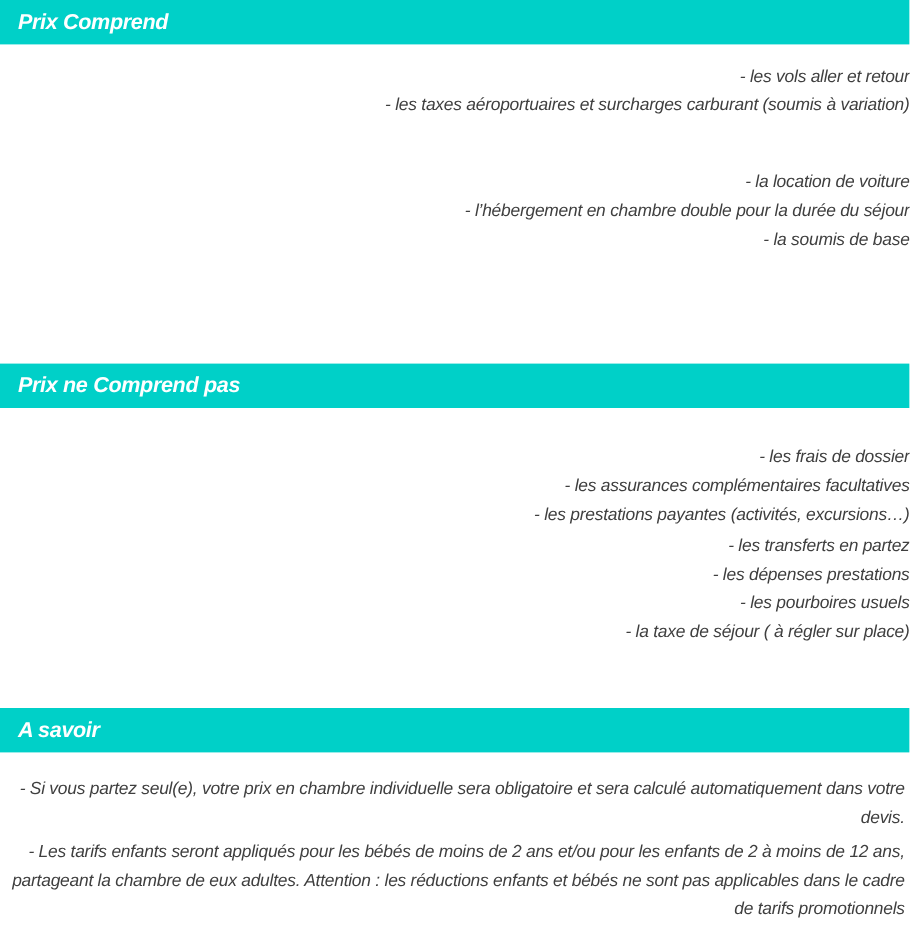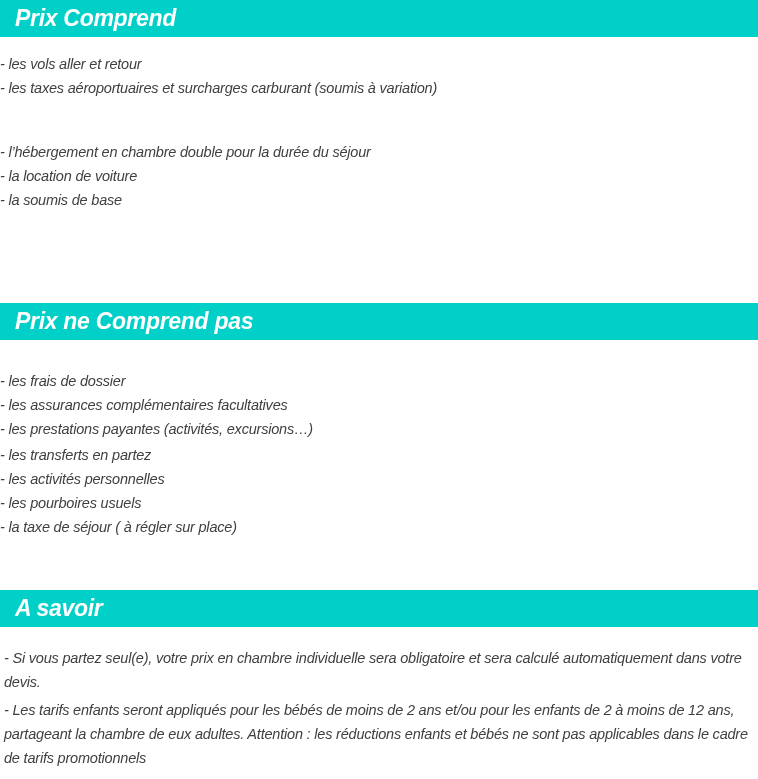--- a/index.html
+++ b/index.html
@@ -19,31 +19,32 @@
       position: absolute;
       left: 0;
       width: 758px;
       height: 37px;
       background: #00d0c8;
       box-sizing: border-box;
       padding-left: 15px;
     }
     .section-header h2 {
       margin: 0;
-      font-size: 23px;
+      font-size: 18px;
       line-height: 37px;
       font-style: italic;
       font-weight: bold;
       color: #ffffff;
       letter-spacing: -0.3px;
     }
     .text-block {
       position: absolute;
       left: 0;
       width: 758px;
+      text-align: right;
     }
     .line {
       font-size: 14.5px;
       line-height: 24px;
       font-style: italic;
       color: #3f3f3f;
       white-space: nowrap;
       letter-spacing: -0.2px;
     }
     .para {
@@ -59,36 +60,36 @@
 <body>
 
 <div class="section-header" style="top:0;">
   <h2>Prix Comprend</h2>
 </div>
 <div class="text-block" style="top:52px;">
   <div class="line">- les vols aller et retour</div>
   <div class="line">- les taxes aéroportuaires et surcharges carburant (soumis à variation)</div>
 </div>
 <div class="text-block" style="top:140px;">
+  <div class="line">- la location de voiture</div>
   <div class="line">- l’hébergement en chambre double pour la durée du séjour</div>
-  <div class="line">- la location de voiture</div>
   <div class="line">- la soumis de base</div>
 </div>
 
 <div class="section-header" style="top:303px;">
   <h2>Prix ne Comprend pas</h2>
 </div>
 <div class="text-block" style="top:369px;">
   <div class="line">- les frais de dossier</div>
   <div class="line">- les assurances complémentaires facultatives</div>
   <div class="line">- les prestations payantes (activités, excursions…)</div>
 </div>
 <div class="text-block" style="top:443px;">
   <div class="line">- les transferts en partez</div>
-  <div class="line">- les activités personnelles</div>
+  <div class="line">- les dépenses prestations</div>
   <div class="line">- les pourboires usuels</div>
   <div class="line">- la taxe de séjour ( à régler sur place)</div>
 </div>
 
 <div class="section-header" style="top:590px;">
   <h2>A savoir</h2>
 </div>
 <div class="text-block" style="top:642px;">
   <p class="para">- Si vous partez seul(e), votre prix en chambre individuelle sera obligatoire et sera calculé automatiquement dans votre devis.</p>
   <p class="para">- Les tarifs enfants seront appliqués pour les bébés de moins de 2 ans et/ou pour les enfants de 2 à moins de 12 ans, partageant la chambre de eux adultes. Attention : les réductions enfants et bébés ne sont pas applicables dans le cadre de tarifs promotionnels</p>

